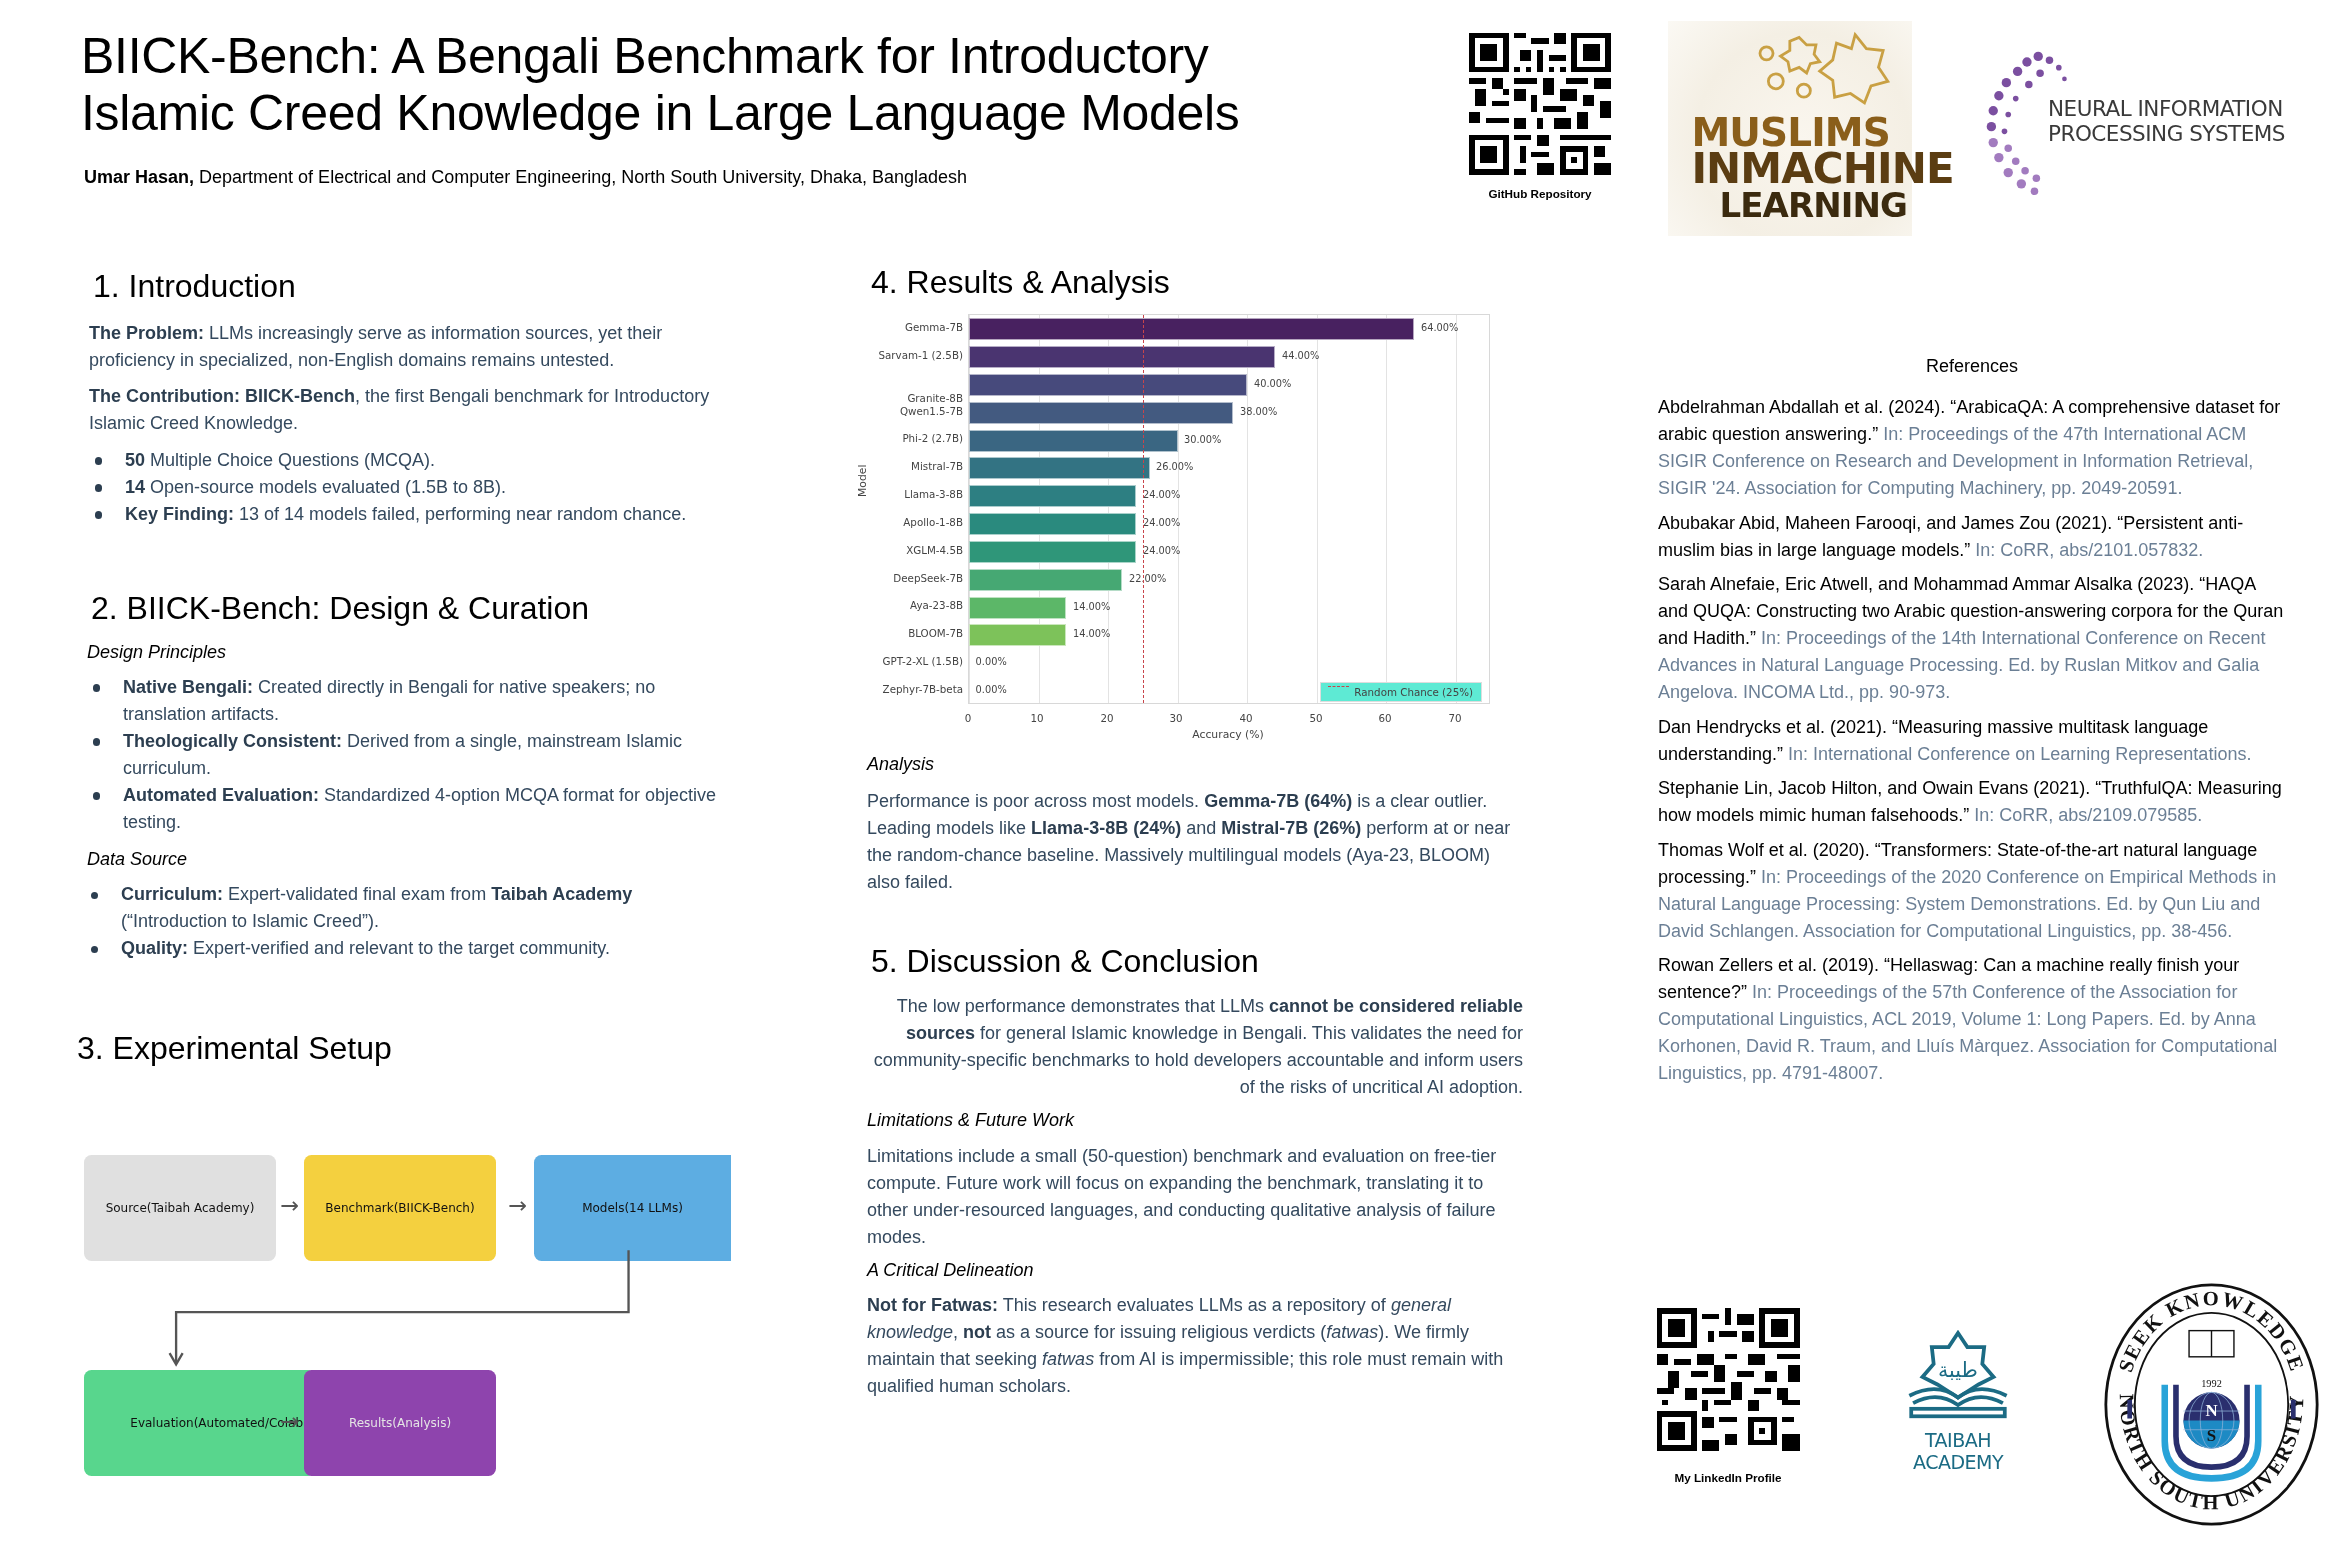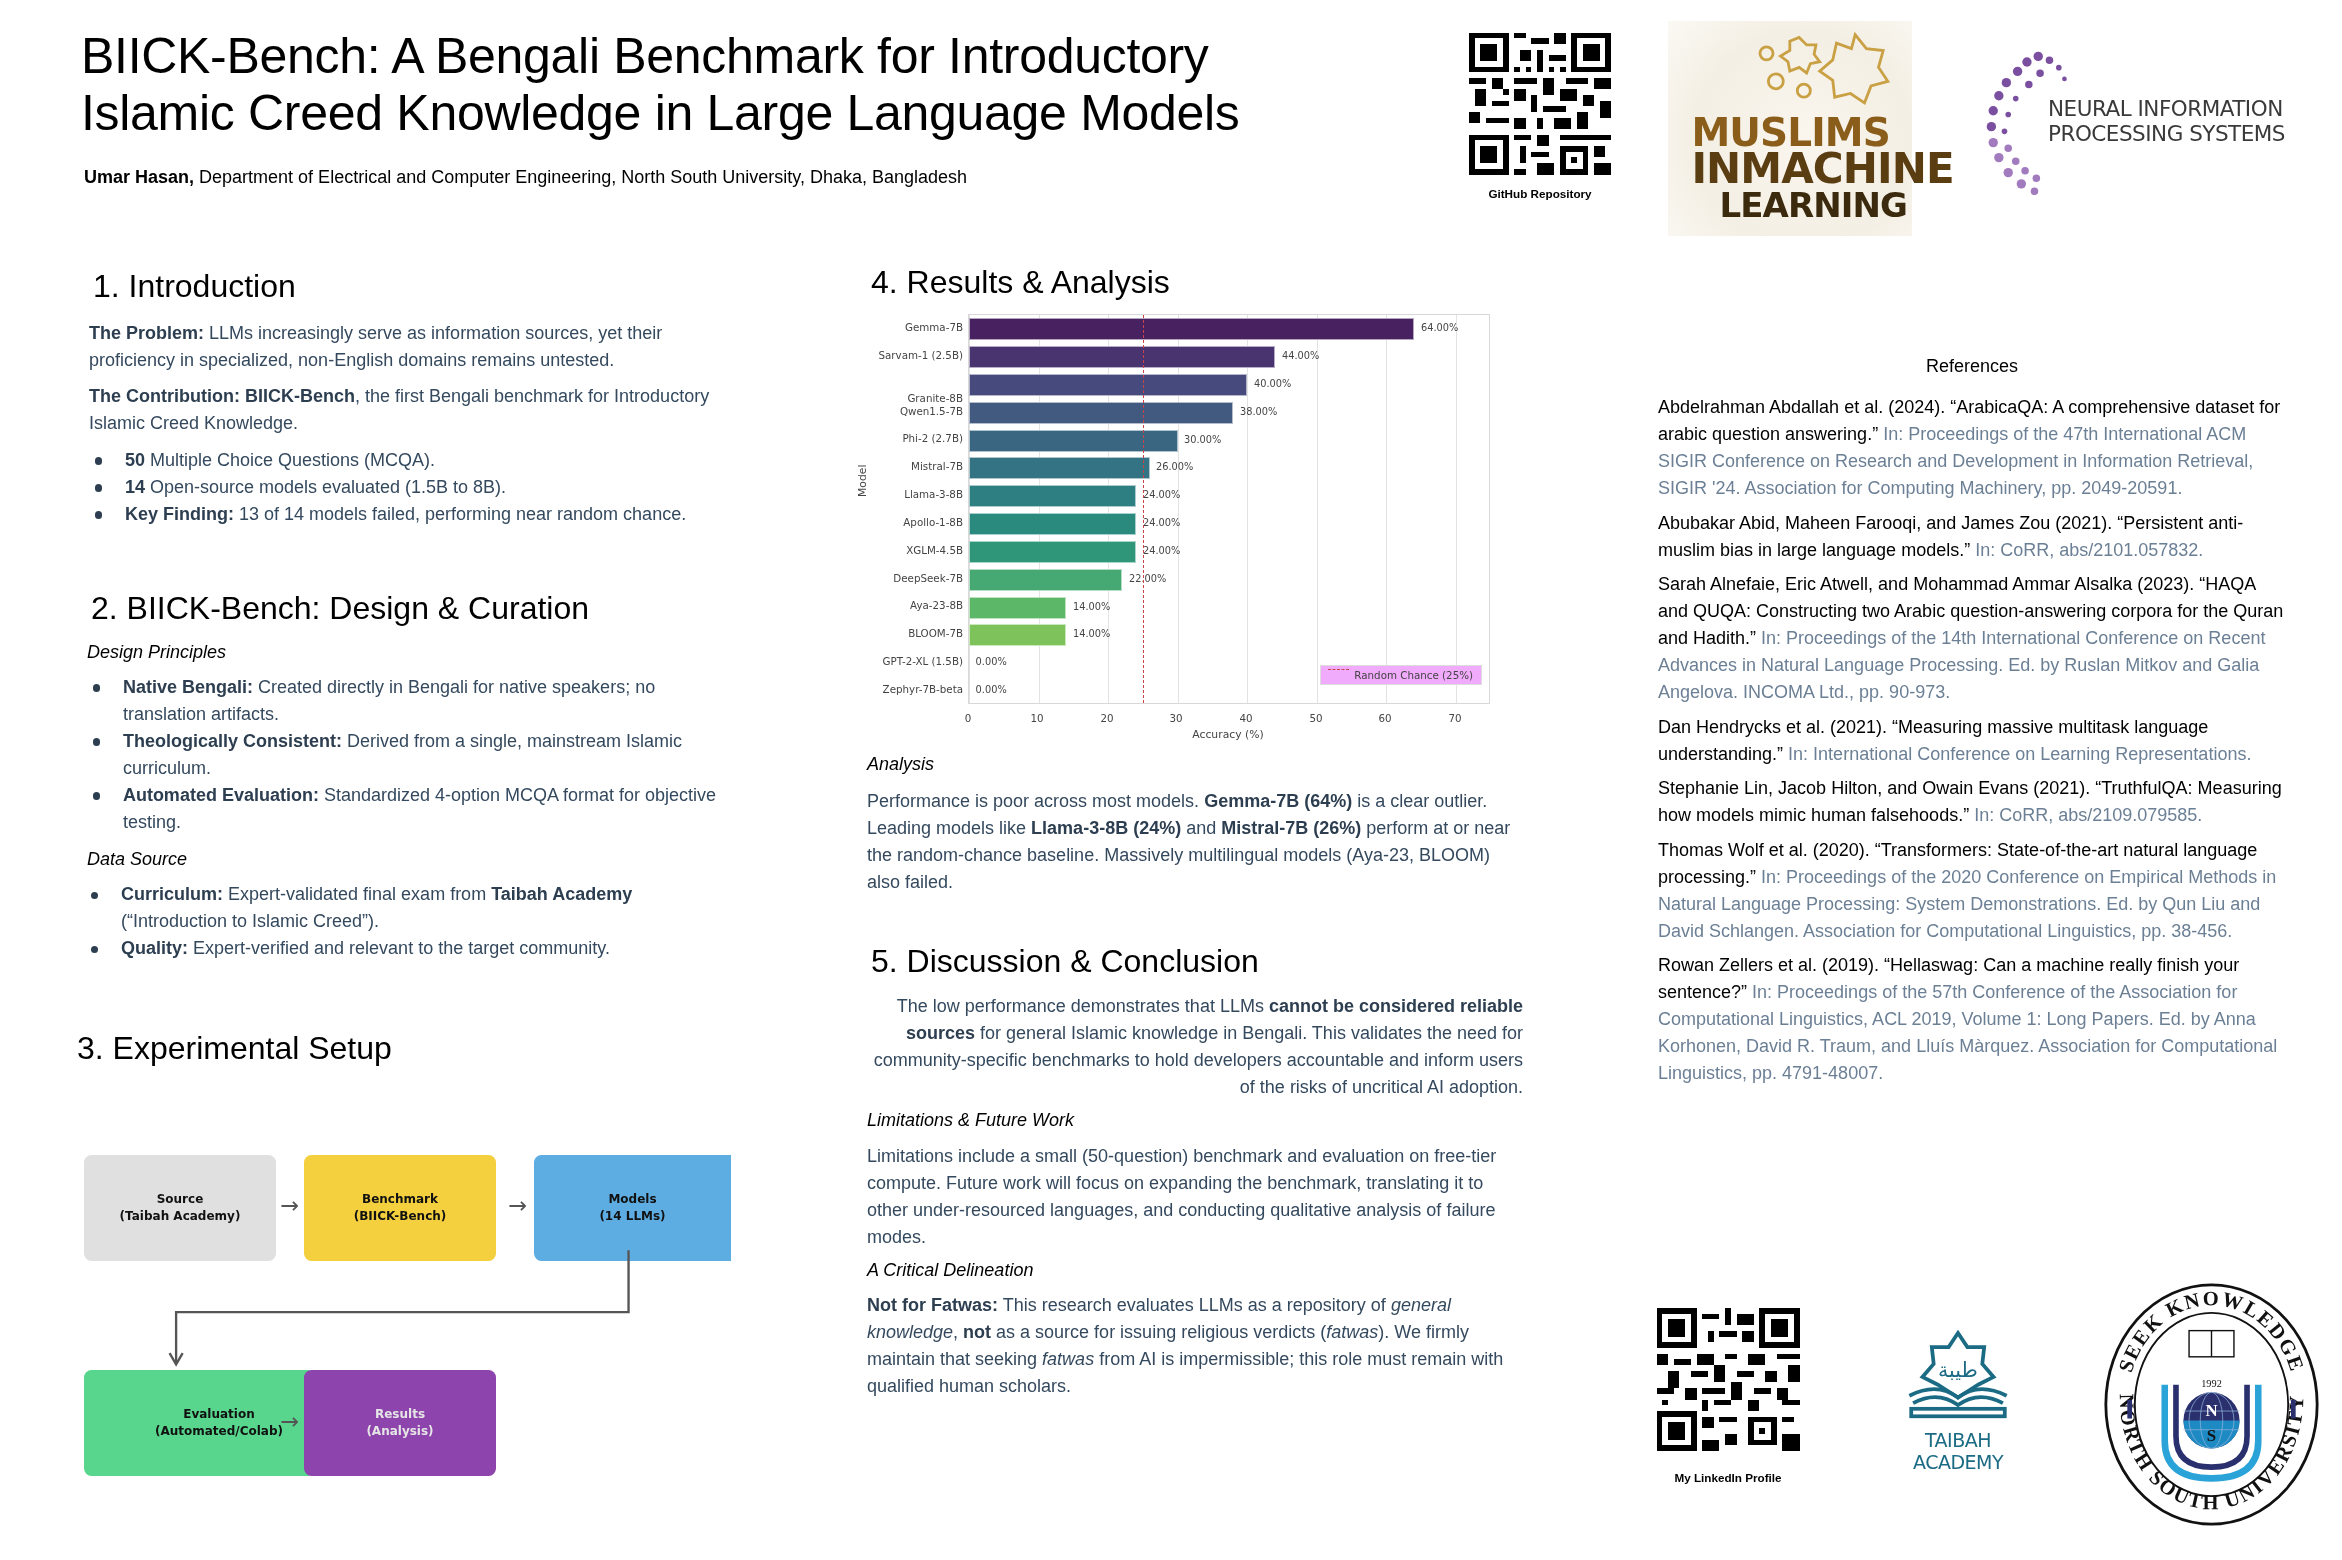--- a/index.html
+++ b/index.html
@@ -24,25 +24,25 @@
   .plot { position:absolute; left:125px; top:14px; width:522px; height:390px; border:0.9px solid #d8d8d8; box-sizing:border-box; }
   .grid { position:absolute; top:0; bottom:0; width:0.9px; background:#e3e3e3; }
   .bar-row { position:absolute; left:0; height:21.5px; }
   .bar { position:absolute; left:0; top:0; height:21.5px; box-sizing:border-box; border:0.9px solid rgba(255,255,255,0.6); }
   .bar-val { position:absolute; top:3.7px; font-size:9.8px; color:#444; font-family:"DejaVu Sans", sans-serif; white-space:nowrap; }
   .ylab { position:absolute; right:536px; width:122px; text-align:right; font-size:10.3px; color:#444; font-family:"DejaVu Sans", sans-serif; white-space:nowrap; }
   .xtick { position:absolute; top:412px; font-size:10.3px; color:#444; font-family:"DejaVu Sans", sans-serif; transform:translateX(-50%); }
   .xlabel { position:absolute; top:428px; left:385px; transform:translateX(-50%); font-size:10.8px; color:#444; font-family:"DejaVu Sans", sans-serif; }
   .ylabel-axis { position:absolute; left:13px; top:197px; transform:rotate(-90deg); transform-origin:left top; font-size:10.8px; color:#444; font-family:"DejaVu Sans", sans-serif; }
   .refline { position:absolute; top:0; bottom:0; width:0; border-left:1.9px dashed #c8444a; }
-  .legend { position:absolute; right:7.5px; bottom:18px; border:0.9px solid #ddd; background:#f0abfc; padding:2.8px 7.5px; font-size:10.3px; color:#444; font-family:"DejaVu Sans", sans-serif; display:flex; align-items:flex-start; gap:5.6px; }
+  .legend { position:absolute; right:7.5px; bottom:1px; border:0.9px solid #ddd; background:#5eead4; padding:2.8px 7.5px; font-size:10.3px; color:#444; font-family:"DejaVu Sans", sans-serif; display:flex; align-items:flex-start; gap:5.6px; }
   .legend .swatch { width:20.6px; border-top:1.9px dashed #c8444a; }
 
   
-  .fbox { position:absolute; width:192px; height:106px; border-radius:7.5px; display:flex; flex-direction:column; align-items:center; justify-content:center; font-family:"DejaVu Sans", sans-serif; font-weight:bold; font-size:12px; line-height:17px; text-align:right; color:#111; }
+  .fbox { position:absolute; width:192px; height:106px; border-radius:7.5px; display:flex; align-items:center; justify-content:center; font-family:"DejaVu Sans", sans-serif; font-weight:normal; font-size:12px; line-height:17px; text-align:right; color:#111; }
   .farrow { position:absolute; font-size:22.5px; color:#555; font-family:"DejaVu Sans", sans-serif; }
 
   
   .refs { left:1658px; top:356px; width:628px; }
   .refs .rtitle { text-align:center; font-size:18px; color:#000; margin-bottom:17px; }
   .ref { font-size:18px; line-height:27px; color:#000; margin-bottom:7.5px; }
   .ref .venue { color:#6b7f95; }
   .caption { position:absolute; font-size:11.7px; font-weight:bold; color:#000; text-align:center; }
 </style>
 </head>

